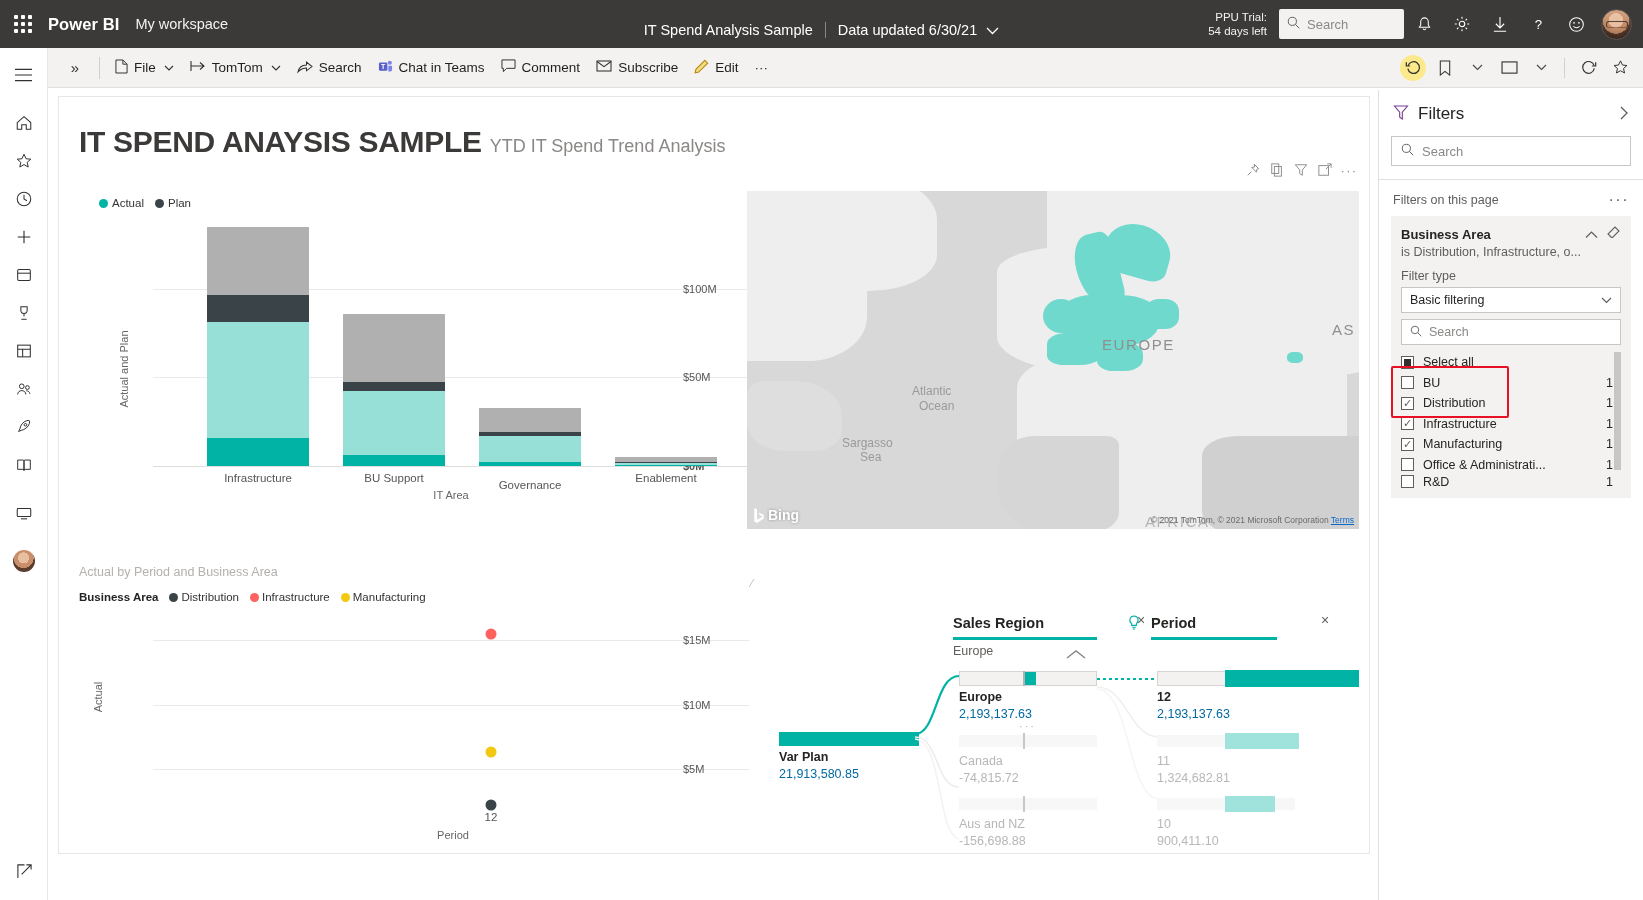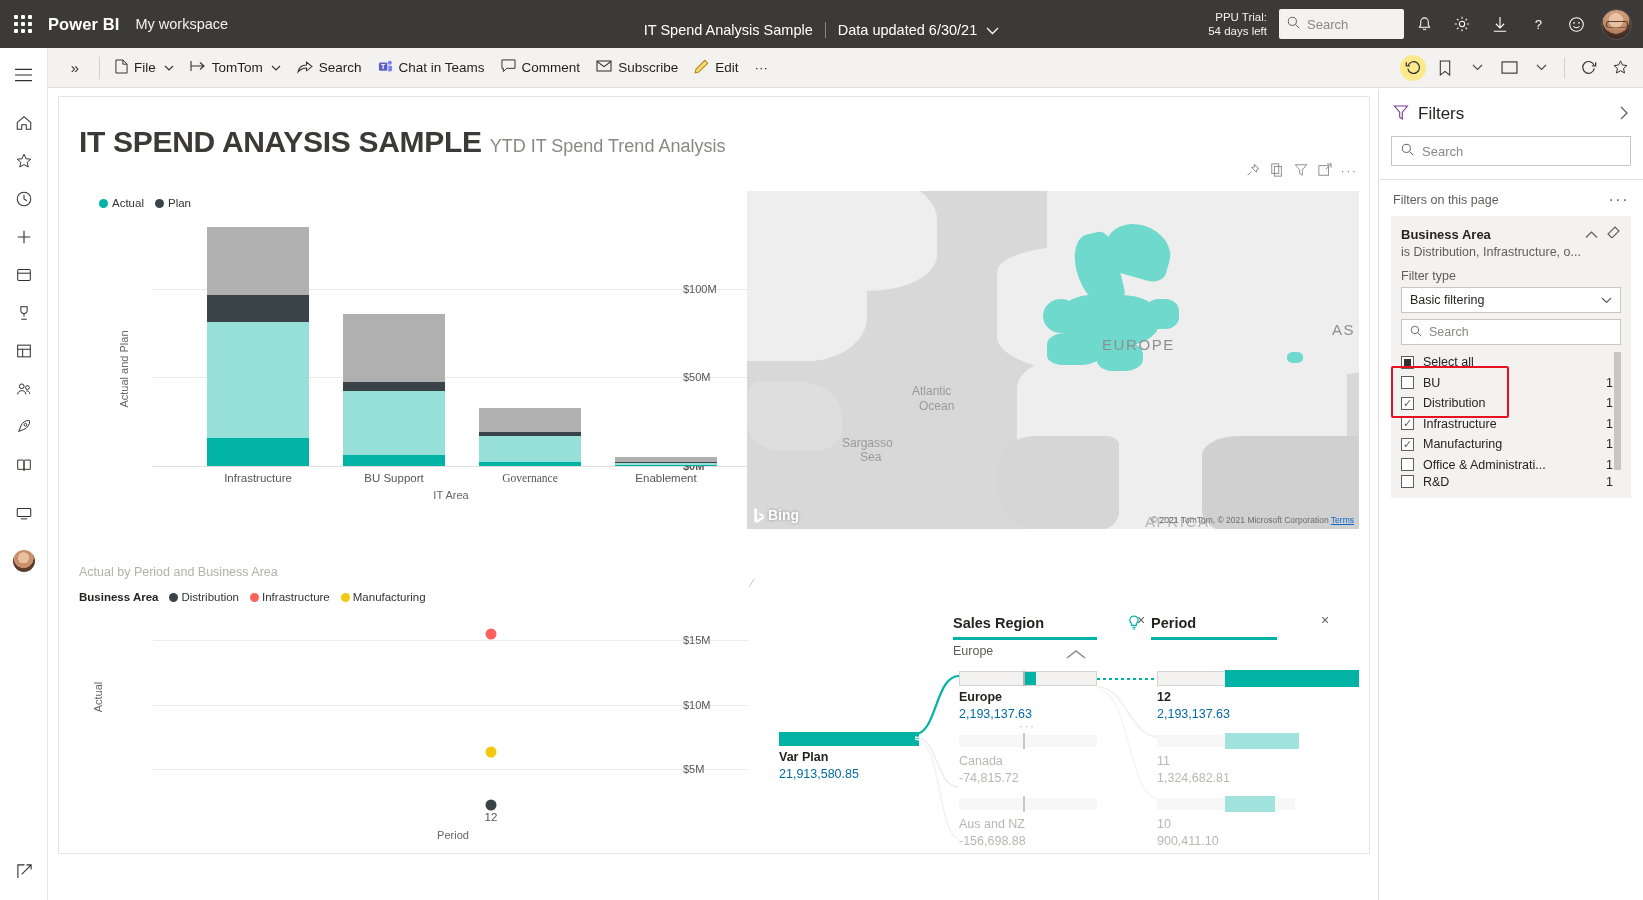--- a/index.html
+++ b/index.html
@@ -554,21 +554,21 @@
 
         <div class="bar" style="left:536px; width:102px; height:9px; top:228px;">
           <span style="height:5px; background:#b0b0b0;"></span>
           <span style="height:1px; background:#3a4448;"></span>
           <span style="height:2px; background:#96e0d8;"></span>
           <span style="height:1px; background:#00b3a4;"></span>
         </div>
 
         <div class="xlabel" style="left:179px; top:243px;">Infrastructure</div>
         <div class="xlabel" style="left:315px; top:243px;">BU Support</div>
-        <div class="xlabel" style="left:451px; top:243px;font-family:Liberation Serif, serif;">Governance</div>
+        <div class="xlabel" style="left:451px; top:250px;">Governance</div>
         <div class="xlabel" style="left:587px; top:243px;">Enablement</div>
         <div class="axis-title" style="left:372px; top:260px;">IT Area</div>
       </div>
     </div>
 
     <div class="sc-vis">
       <div class="vis-title">Actual by Period and Business Area</div>
       <div class="legend" style="margin-left:0; margin-top:12px;">
         <span style="font-size:11.5px; font-weight:bold; color:#252423;">Business Area</span>
         <span class="li" style="gap:3px;">

